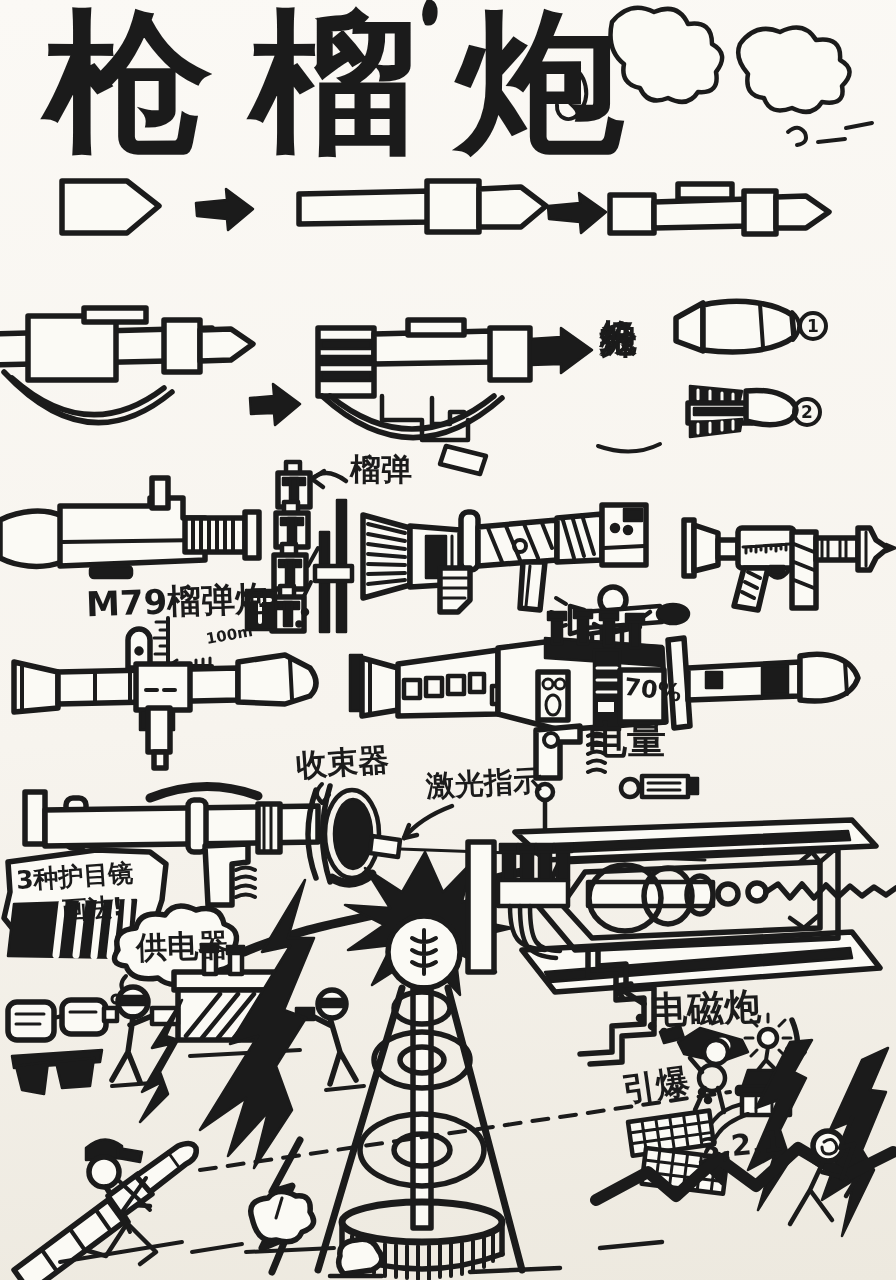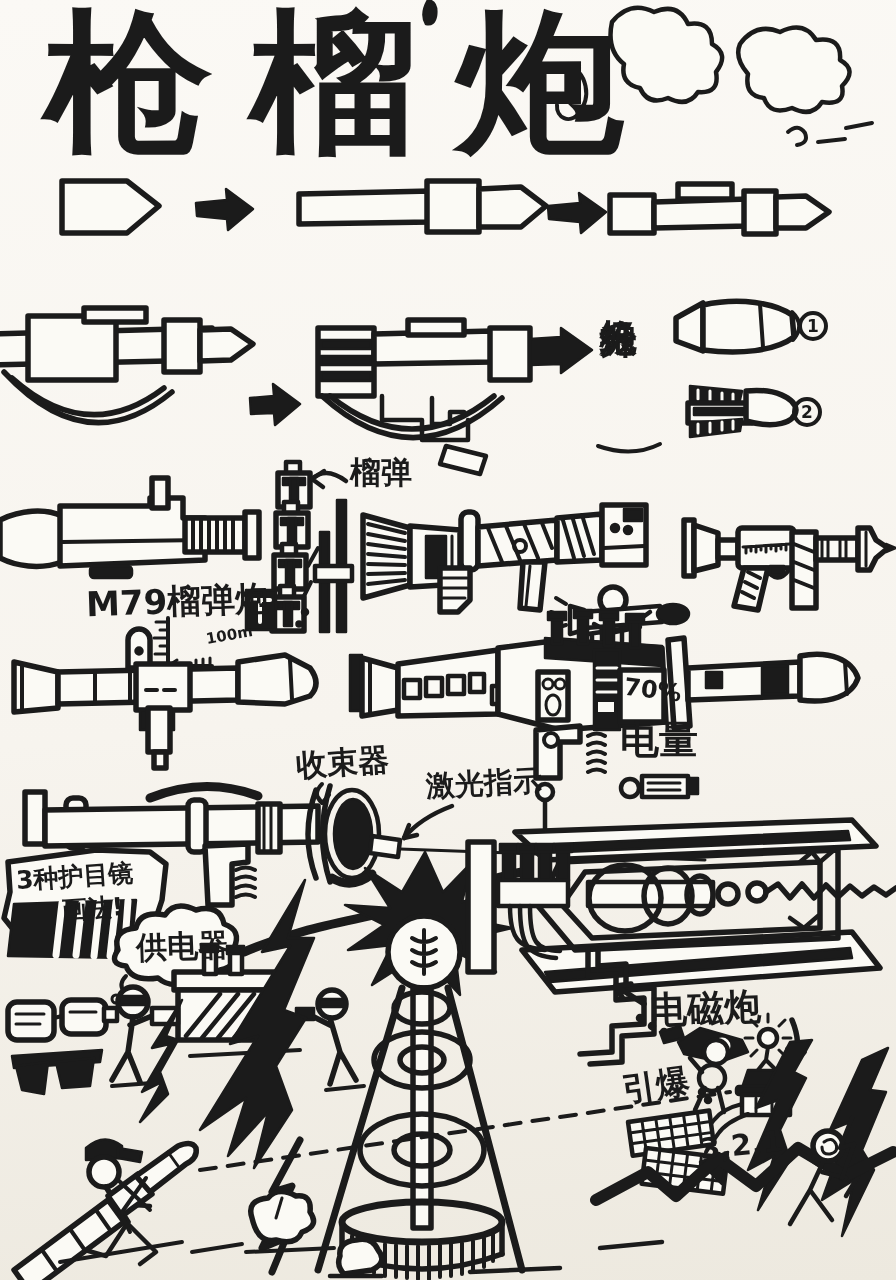--- a/index.html
+++ b/index.html
@@ -506,29 +506,29 @@
     <path class="ln t3" d="M282,1198 L276,1218"></path>
     <path class="fw" d="M340,1256 Q338,1242 356,1240 Q372,1236 378,1250 Q388,1262 372,1270 L344,1274 Q336,1266 340,1256 Z"></path>
     <path class="ln t4" d="M246,1252 L334,1248"></path>
   </g>
 </svg>
 
 <div class="label title">枪榴炮</div>
 
 <div class="label vtext" style="left:598px;top:290px;height:175px;font-size:37px;font-weight:900;">枪炮升级</div>
 
-<div class="label" style="left:350px;top:456px;font-size:31px;">榴弹</div>
+<div class="label" style="left:350px;top:456px;font-size:31px;font-family:Liberation Mono, monospace;">榴弹</div>
 
 <div class="label" style="left:86px;top:584px;font-size:34px;transform:rotate(-2deg);">M79榴弹炮</div>
 
 <div class="label" style="left:206px;top:628px;font-size:15px;font-weight:700;transform:rotate(-10deg);">100m</div>
 
 <div class="label" style="left:624px;top:678px;font-size:24px;transform:rotate(7deg);">70%</div>
 
-<div class="label" style="left:620px;top:720px;font-size:39px;font-weight:900;">电量</div>
+<div class="label" style="left:588px;top:720px;font-size:39px;font-weight:900;">电量</div>
 
 <div class="label" style="left:296px;top:746px;font-size:31px;transform:rotate(-4deg);">收束器</div>
 
 <div class="label" style="left:426px;top:768px;font-size:29px;transform:rotate(-3deg);">激光指示</div>
 
 <div class="label" style="left:16px;top:864px;font-size:25px;transform:rotate(-4deg);">3种护目镜</div>
 <div class="label" style="left:62px;top:896px;font-size:25px;transform:rotate(-4deg);">画法!</div>
 
 <div class="label" style="left:136px;top:930px;font-size:31px;font-weight:900;transform:rotate(-2deg);">供电器</div>
 

